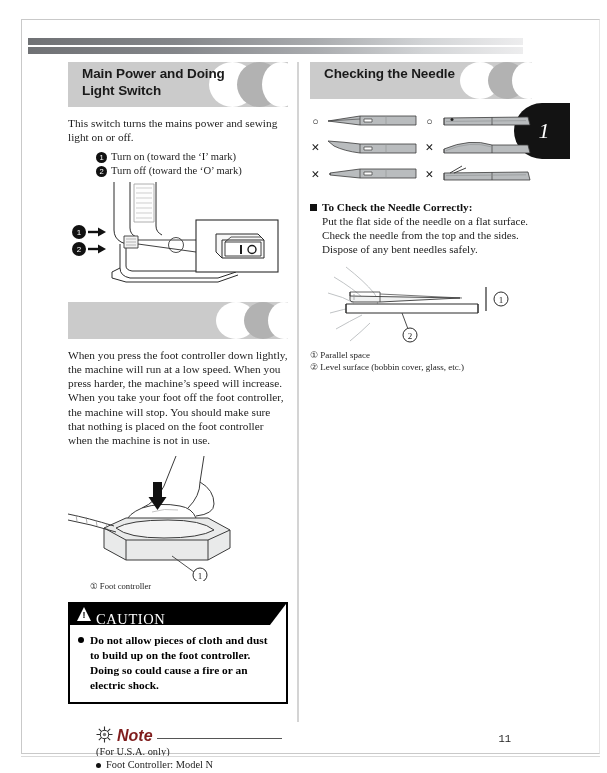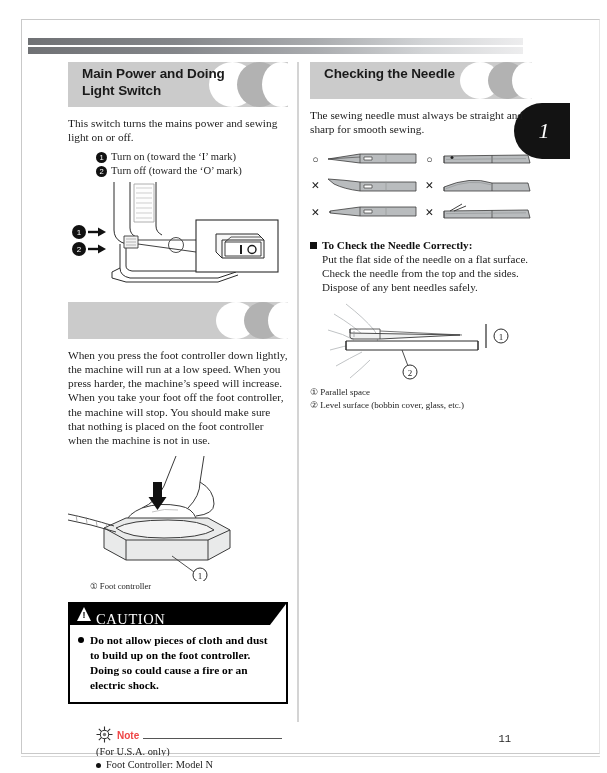--- a/index.html
+++ b/index.html
@@ -240,23 +240,24 @@
     gap: 4px;
   }
   .note-star {
     position: relative;
     width: 17px; height: 17px;
     flex: 0 0 auto;
   }
   .note-head .t {
     font-family: "Liberation Sans", sans-serif;
     font-weight: bold;
-    font-size: 10px;
+    font-size: 16px;
     line-height: 14px;
-    color: #ef4444;
+    color: #7f1d1d;
+    font-style: italic;
   }
   .note-head .rule {
     flex: 1 1 auto;
     height: 1px;
     background: #555;
     margin-bottom: 4px;
   }
   .note-body {
     font-size: 10.4px;
     line-height: 13.4px;
@@ -534,21 +535,20 @@
   <div class="col col-right">
 
     <div class="sec-head">
       <div class="band"></div>
       <div class="ball-a"></div>
       <div class="ball-b"></div>
       <div class="ball-c"></div>
       <h2>Checking the Needle</h2>
     </div>
 
-    <p class="body">The sewing needle must always be straight and sharp for smooth sewing.</p>
 
     <div class="needle-grid">
 
       <div class="ncell">
         <span class="mark">○</span>
         <svg width="92" height="16" viewBox="0 0 92 16">
           <path d="M2 8 L34 3 L90 3 L90 12 L34 12 Z" fill="#b9bcbe" stroke="#3a3a3a" stroke-width="0.8"></path>
           <path d="M34 3 L34 12" stroke="#3a3a3a" stroke-width="0.7"></path>
           <path d="M38 6 L46 6 L46 9 L38 9 Z" fill="#ffffff" stroke="#3a3a3a" stroke-width="0.7"></path>
           <path d="M2 8 L34 6" stroke="#3a3a3a" stroke-width="0.6"></path>

